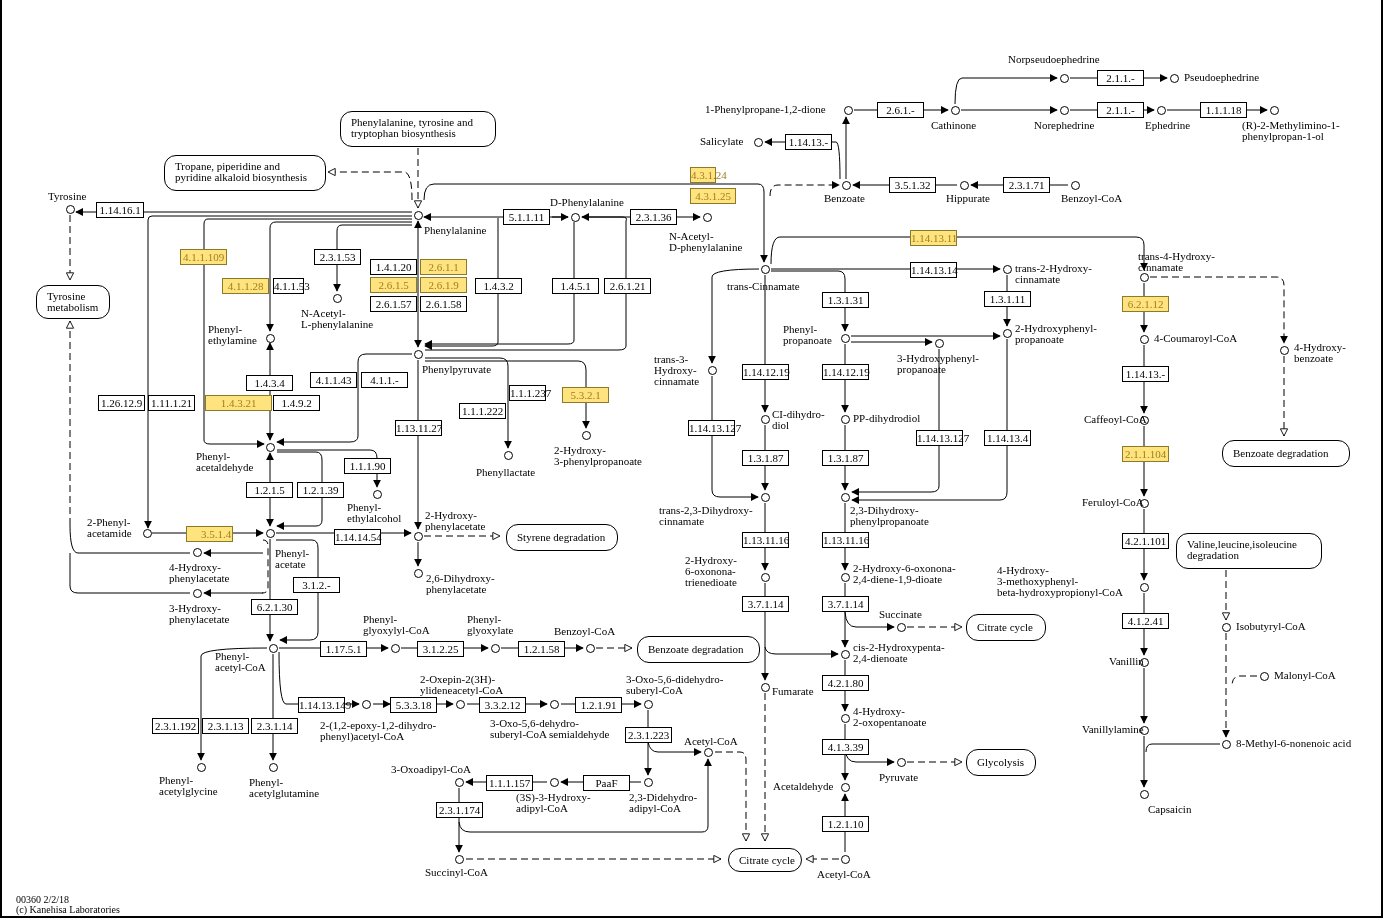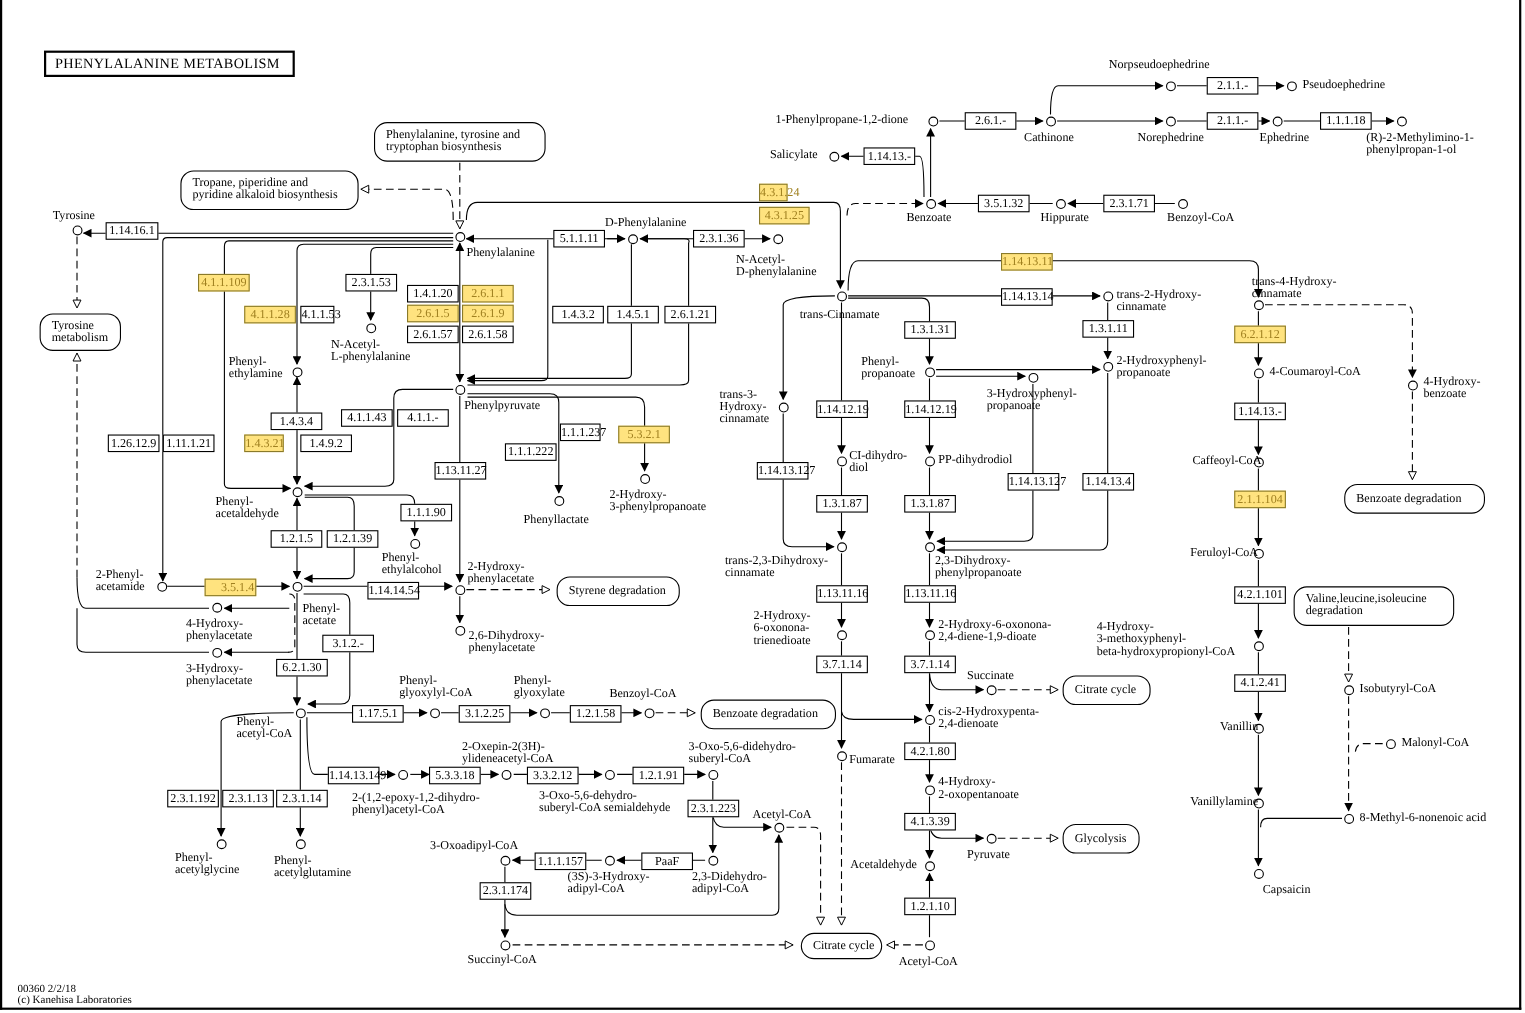--- a/index.html
+++ b/index.html
@@ -134,21 +134,20 @@
       <path d="M1144 509 V580" fill="none" stroke="#000" stroke-width="1" marker-end="url(#ar)"></path>
       <path d="M1144 593 V655" fill="none" stroke="#000" stroke-width="1" marker-end="url(#ar)"></path>
       <path d="M1144 668 V723" fill="none" stroke="#000" stroke-width="1" marker-end="url(#ar)"></path>
       <path d="M1144 736 V787" fill="none" stroke="#000" stroke-width="1" marker-end="url(#ar)"></path>
       <path d="M1226 570 V620" fill="none" stroke="#000" stroke-width="1" stroke-dasharray="7,4" marker-end="url(#oa)"></path>
       <path d="M1226 633 V737" fill="none" stroke="#000" stroke-width="1" stroke-dasharray="7,4" marker-end="url(#ar)"></path>
       <path d="M1257 676 H1240 Q1232 676 1232 686" fill="none" stroke="#000" stroke-width="1" stroke-dasharray="7,4"></path>
       <path d="M1220 744 H1152 Q1146 744 1146 752" fill="none" stroke="#000" stroke-width="1"></path>
     </svg>
 
-  <div class="title">PHENYLALANINE  METABOLISM</div>
   <div id="layer">
       <div class="cpd" style="left: 66px; top: 205px;"></div>
       <div class="lbl" style="left: 48px; top: 191px;">Tyrosine</div>
       <div class="cpd" style="left: 414px; top: 211px;"></div>
       <div class="lbl" style="left: 424px; top: 225px;">Phenylalanine</div>
       <div class="cpd" style="left: 571px; top: 213px;"></div>
       <div class="lbl" style="left: 550px; top: 197px;">D-Phenylalanine</div>
       <div class="cpd" style="left: 703px; top: 213px;"></div>
       <div class="lbl" style="left: 669px; top: 231px;">N-Acetyl-
 D-phenylalanine</div>
@@ -337,39 +336,39 @@
       <div class="ec hl" style="left: 180px; top: 249px; width: 47px;">4.1.1.109</div>
       <div class="ec hl" style="left: 222px; top: 278px; width: 47px;">4.1.1.28</div>
       <div class="ec" style="left: 273px; top: 278px; width: 31px;">4.1.1.53</div>
       <div class="ec" style="left: 314px; top: 249px; width: 47px;">2.3.1.53</div>
       <div class="ec" style="left: 370px; top: 259px; width: 47px;">1.4.1.20</div>
       <div class="ec hl" style="left: 420px; top: 259px; width: 47px;">2.6.1.1</div>
       <div class="ec hl" style="left: 370px; top: 277px; width: 47px;">2.6.1.5</div>
       <div class="ec hl" style="left: 420px; top: 277px; width: 47px;">2.6.1.9</div>
       <div class="ec" style="left: 370px; top: 296px; width: 47px;">2.6.1.57</div>
       <div class="ec" style="left: 420px; top: 296px; width: 47px;">2.6.1.58</div>
-      <div class="ec" style="left: 475px; top: 278px; width: 47px; margin-left: 27px;">1.4.3.2</div>
+      <div class="ec" style="left: 475px; top: 278px; width: 47px;">1.4.3.2</div>
       <div class="ec" style="left: 503px; top: 209px; width: 47px;">5.1.1.11</div>
       <div class="ec" style="left: 630px; top: 209px; width: 47px;">2.3.1.36</div>
       <div class="ec" style="left: 552px; top: 278px; width: 47px;">1.4.5.1</div>
       <div class="ec" style="left: 604px; top: 278px; width: 47px;">2.6.1.21</div>
       <div class="ec hl" style="left: 690px; top: 167px; width: 26px;">4.3.1.24</div>
       <div class="ec hl" style="left: 690px; top: 188px; width: 46px;">4.3.1.25</div>
       <div class="ec" style="left: 246px; top: 375px; width: 47px;">1.4.3.4</div>
-      <div class="ec hl" style="left: 222px; top: 395px; width: 36px;">1.4.3.21</div>
+      <div class="ec hl" style="left: 205px; top: 395px; width: 67px;">1.4.3.21</div>
       <div class="ec" style="left: 273px; top: 395px; width: 47px;">1.4.9.2</div>
       <div class="ec" style="left: 310px; top: 372px; width: 47px;">4.1.1.43</div>
       <div class="ec" style="left: 361px; top: 372px; width: 47px;">4.1.1.-</div>
       <div class="ec" style="left: 98px; top: 395px; width: 47px;">1.26.12.9</div>
       <div class="ec" style="left: 148px; top: 395px; width: 47px;">1.11.1.21</div>
       <div class="ec" style="left: 395px; top: 420px; width: 47px;">1.13.11.27</div>
       <div class="ec" style="left: 459px; top: 403px; width: 47px;">1.1.1.222</div>
       <div class="ec" style="left: 509px; top: 385px; width: 37px;">1.1.1.237</div>
       <div class="ec hl" style="left: 562px; top: 387px; width: 47px;">5.3.2.1</div>
-      <div class="ec" style="left: 364px; top: 458px; width: 47px;">1.1.1.90</div>
+      <div class="ec" style="left: 344px; top: 458px; width: 47px;">1.1.1.90</div>
       <div class="ec" style="left: 246px; top: 482px; width: 47px;">1.2.1.5</div>
       <div class="ec" style="left: 297px; top: 482px; width: 47px;">1.2.1.39</div>
       <div class="ec hl" style="left: 186px; top: 526px; width: 47px; padding-left: 13px;">3.5.1.4</div>
       <div class="ec" style="left: 334px; top: 529px; width: 47px;">1.14.14.54</div>
       <div class="ec" style="left: 293px; top: 577px; width: 47px;">3.1.2.-</div>
       <div class="ec" style="left: 251px; top: 599px; width: 47px;">6.2.1.30</div>
       <div class="ec" style="left: 320px; top: 641px; width: 47px;">1.17.5.1</div>
       <div class="ec" style="left: 417px; top: 641px; width: 47px;">3.1.2.25</div>
       <div class="ec" style="left: 518px; top: 641px; width: 47px;">1.2.1.58</div>
       <div class="ec" style="left: 298px; top: 697px; width: 47px;">1.14.13.149</div>

